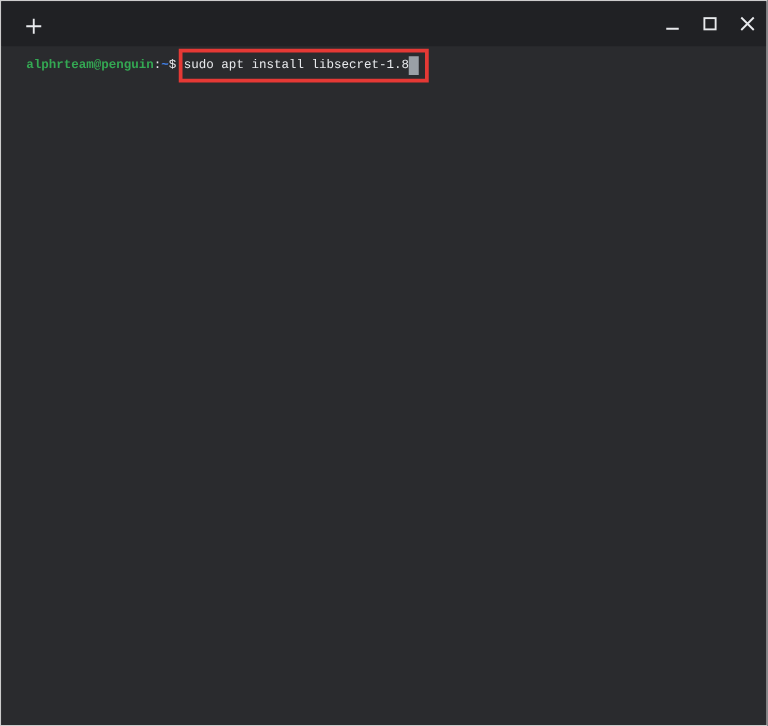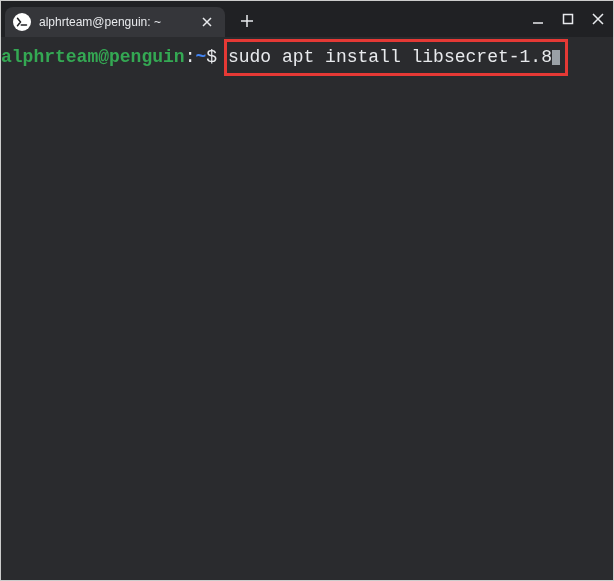--- a/index.html
+++ b/index.html
@@ -95,23 +95,23 @@
       display: flex;
       align-items: center;
       justify-content: center;
       color: #e8eaed;
       cursor: pointer;
     }
     .win-btn svg { width: 12px; height: 12px; }
     .terminal-body {
       flex: 1;
       background: #2a2b2e;
-      padding: 8px 0;
+      padding: 8px 20px;
       font-family: 'Courier New', monospace;
-      font-size: 18px;
+      font-size: 10px;
       line-height: 1.4;
       position: relative;
     }
     .prompt-line {
       display: flex;
       align-items: center;
       white-space: pre;
     }
     .prompt-userhost { color: #34a853; font-weight: bold; }
     .prompt-path { color: #4285f4; font-weight: bold; }
@@ -138,33 +138,20 @@
       background: #9aa0a6;
       vertical-align: middle;
       margin-left: 0px;
     }
   </style>
 </head>
 <body>
 
 <div class="window">
   <div class="titlebar">
-    <div class="tab">
-      <span class="tab-icon">
-        <svg viewBox="0 0 16 16">
-            <path d="M2 3 L6 8 L2 13 M7 12 L14 12" stroke="#202124" stroke-width="2" fill="none" stroke-linecap="round"></path>
-          </svg>
-      </span>
-      <span class="tab-title">alphrteam@penguin: ~</span>
-      <span class="tab-close">
-        <svg viewBox="0 0 10 10">
-            <path d="M1 1 L9 9 M9 1 L1 9" stroke="currentColor" stroke-width="1.5"></path>
-          </svg>
-      </span>
-    </div>
     <div class="new-tab">
       <svg viewBox="0 0 14 14">
           <path d="M7 1 L7 13 M1 7 L13 7" stroke="currentColor" stroke-width="1.5"></path>
         </svg>
     </div>
     <div class="window-controls">
       <span class="win-btn">
         <svg viewBox="0 0 12 12">
             <path d="M1 10 L11 10" stroke="currentColor" stroke-width="1.5"></path>
           </svg>

